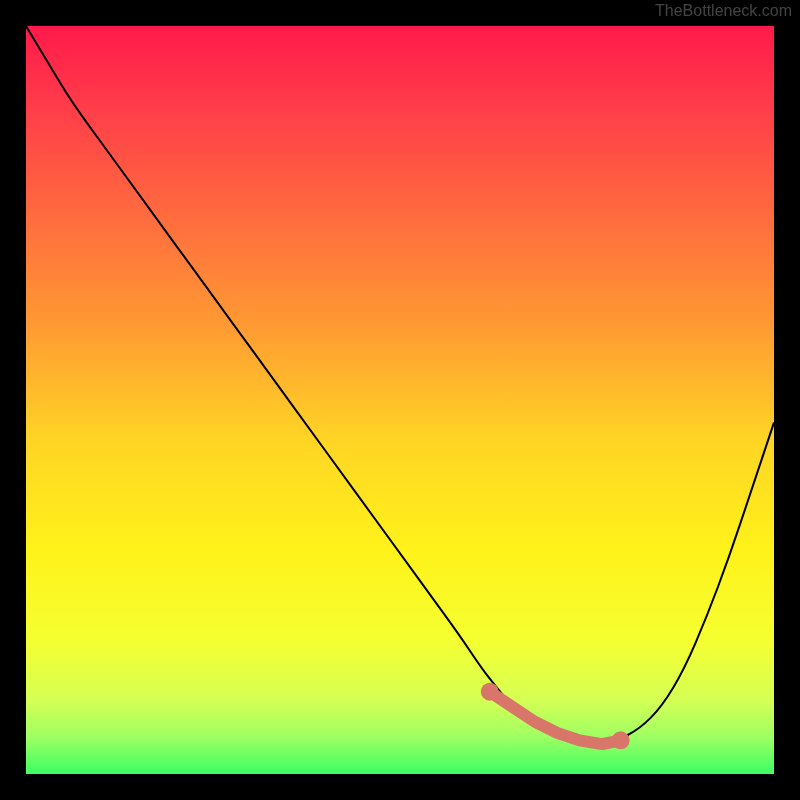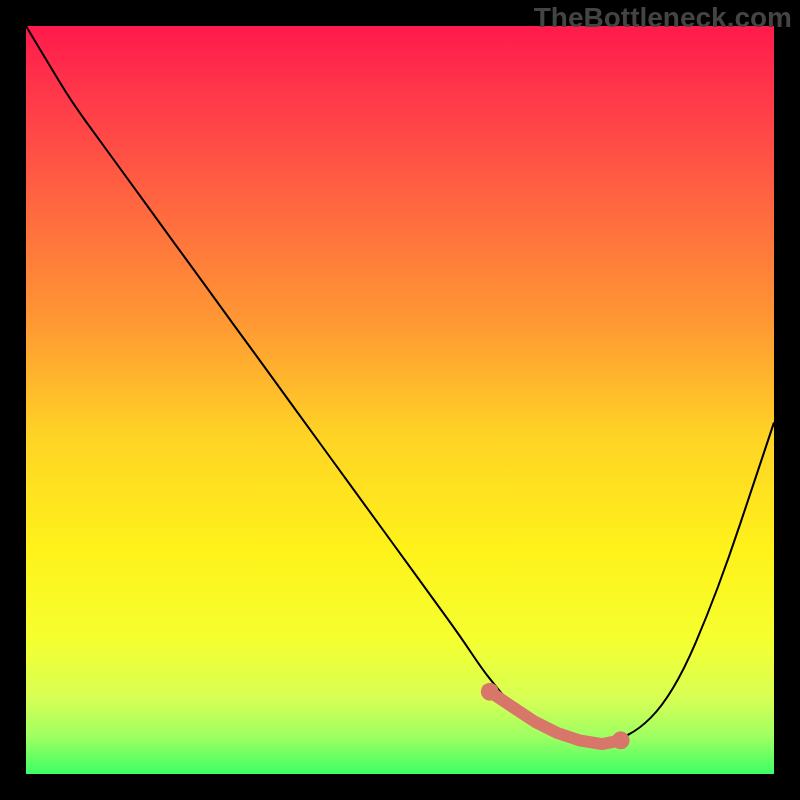--- a/index.html
+++ b/index.html
@@ -9,22 +9,22 @@
     height: 800px;
     background: #000;
     position: relative;
     font-family: Arial, Helvetica, sans-serif;
   }
   .watermark {
     position: absolute;
     top: 2px;
     right: 8px;
     color: #444;
-    font-size: 28px;
-    font-weight: 700;
+    font-size: 16px;
+    font-weight: 400;
     z-index: 10;
   }
   .plot-area {
     position: absolute;
     left: 26px;
     top: 26px;
     width: 748px;
     height: 748px;
     overflow: hidden;
   }

